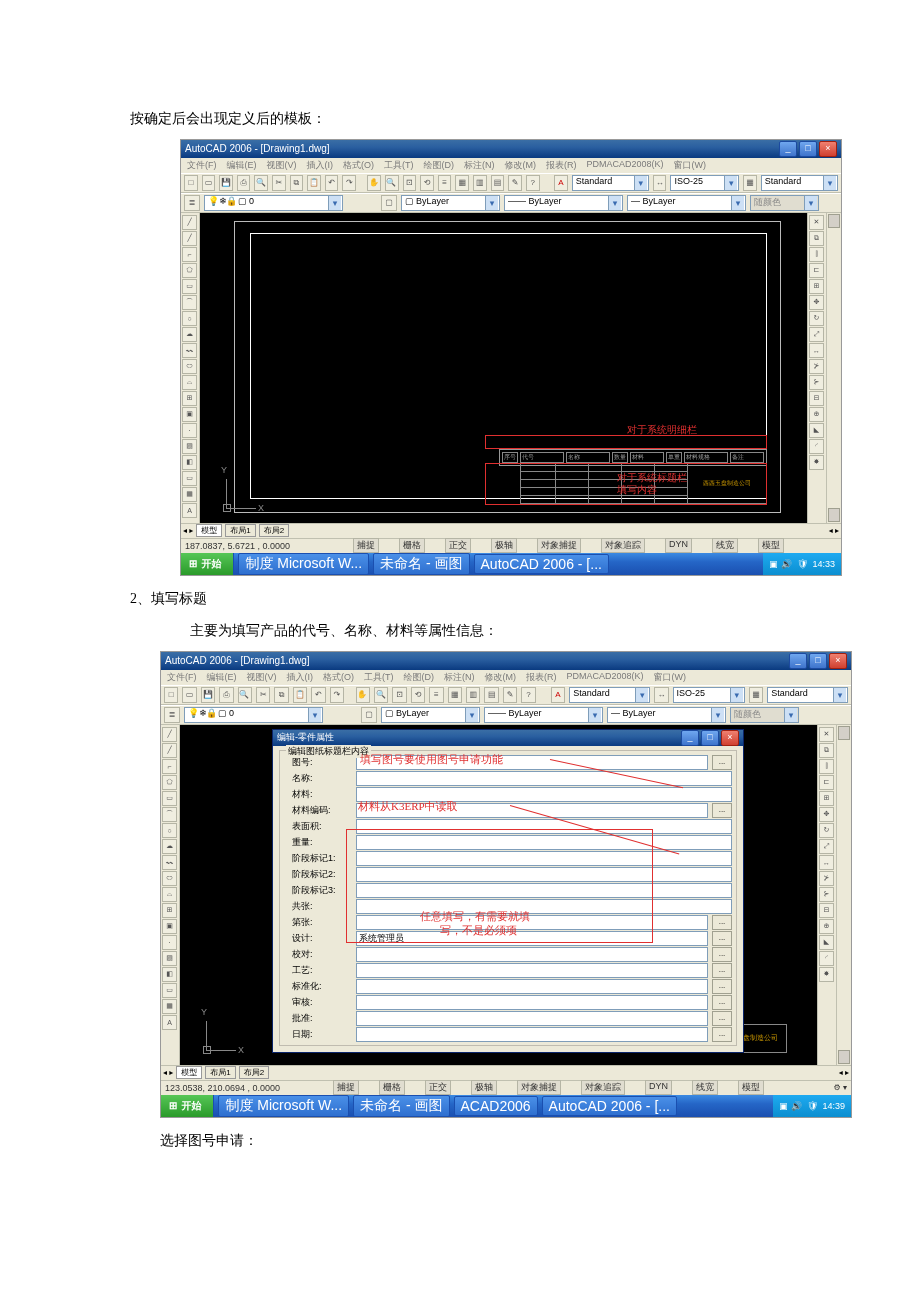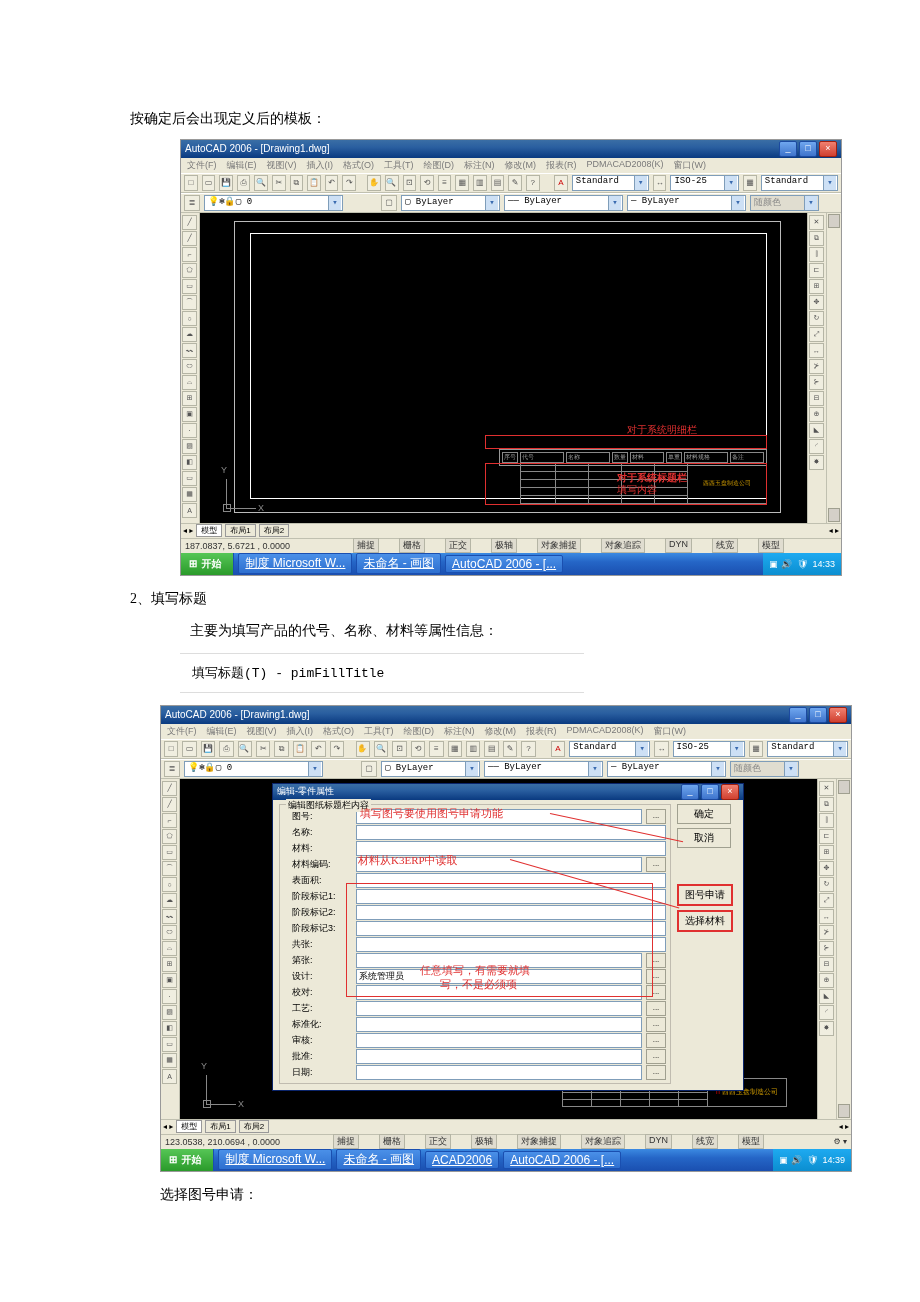--- a/index.html
+++ b/index.html
@@ -75,21 +75,20 @@
     font-size: 8px; color:#555;
   }
   .combo {
     height: 14px;
     border: 1px solid #7f9db9;
     background: #fff;
     font-size: 9px;
     padding: 0 14px 0 3px;
     position: relative;
     color:#000;
-    font-family:Liberation Mono, monospace;
   }
   .combo::after {
     content:"▾";
     position:absolute; right:1px; top:0;
     width:12px; height:14px;
     background:#cde0f5;
     border-left:1px solid #7f9db9;
     text-align:center; line-height:14px;
     color:#3a6bb0;
   }
@@ -153,22 +152,21 @@
     display:flex; align-items:center; gap:4px;
     border-right:1px solid #1a4fb0;
     font-weight:bold;
   }
   .taskbar .task {
     background: linear-gradient(#4a90e8, #2e6fcf);
     border:1px solid #1a4fb0;
     border-radius:2px;
     padding:1px 6px;
     margin-left:4px;
-    font-size:12px;
-    text-decoration:underline;
+    font-size:14px;
   }
   .taskbar .tray {
     margin-left:auto;
     background: linear-gradient(#1eaaf1,#0b8ed0);
     height:22px; display:flex; align-items:center; padding:0 6px; gap:4px;
     font-size:9px;
   }
   
   .menu-snippet {
     margin: 8px 0 12px 60px;
@@ -375,21 +373,21 @@
               </tr>
           <tr>
                 <td style="height:7px"></td>
                 <td></td>
                 <td></td>
                 <td></td>
                 <td></td>
               </tr>
         </tbody>
           </table>
-        <div class="anno" style="right:120px; top:258px;font-weight:bold;">对于系统标题栏</div>
+        <div class="anno" style="right:120px; top:258px;">对于系统标题栏</div>
         <div class="anno" style="right:150px; top:270px;">填写内容</div>
         <div class="redbox" style="right:40px; top:250px; width:280px; height:40px;"></div>
 
         <div class="ucs">
           <div style="position:relative; width:40px; height:40px;">
             <div class="axis" style="left:8px; bottom:0; width:1px; height:30px;"></div>
             <div class="axis" style="left:8px; bottom:0; height:1px; width:30px;"></div>
             <div style="position:absolute; left:3px; top:-4px;">Y</div>
             <div style="position:absolute; left:40px; bottom:-4px;">X</div>
             <div style="position:absolute; left:5px; bottom:-3px; width:6px;height:6px;border:1px solid #888;"></div>
@@ -451,23 +449,20 @@
         <span>🔊</span>
         <span>🛡</span>
         <span>14:33</span>
       </div>
     </div>
   </div>
 
   <p class="body-text" style="margin-left:10px">2、填写标题</p>
   <p class="body-text indent2">主要为填写产品的代号、名称、材料等属性信息：</p>
 
-  <div class="menu-snippet">
-    <span class="mono">填写标题(T) - pimFillTitle</span>
-  </div>
 
   <div class="screenshot" style="width:690px; margin-left:40px;">
     <div class="titlebar">
       <span>AutoCAD 2006 - [Drawing1.dwg]</span>
       <span class="title"></span>
       <div class="win-btns">
         <div class="win-btn">_</div>
         <div class="win-btn">□</div>
         <div class="win-btn close">×</div>
       </div>
@@ -625,20 +620,24 @@
                     <div class="frow">
                       <div class="label">材料编码:</div>
                       <div class="input"></div>
                       <div class="more-btn">...</div>
                     </div>
                     <div class="frow">
                       <div class="label">表面积:</div>
                       <div class="input"></div>
                     </div>
                     <div class="frow">
+                      <div class="label">重量:</div>
+                      <div class="input"></div>
+                    </div>
+                    <div class="frow">
                       <div class="label">阶段标记1:</div>
                       <div class="input"></div>
                     </div>
                     <div class="frow">
                       <div class="label">阶段标记2:</div>
                       <div class="input"></div>
                     </div>
                     <div class="frow">
                       <div class="label">阶段标记3:</div>
                       <div class="input"></div>
@@ -690,27 +689,20 @@
                   </div>
 
                 <div class="anno" style="left:80px; top:1px; font-size:11px;">填写图号要使用图号申请功能</div>
                 <div class="anno" style="left:78px; top:48px; font-size:11px;">材料从K3ERP中读取</div>
                 <div class="redbox" style="left:66px; top:78px; width:305px; height:112px;"></div>
                 <div class="anno" style="left:140px; top:158px; font-size:11px;">任意填写，有需要就填</div>
                 <div class="anno" style="left:160px; top:172px; font-size:11px;">写，不是必须项</div>
 
                 <div class="redline" style="left:270px; top:8px; width:136px; transform:rotate(12deg); transform-origin:left center;"></div>
                 <div class="redline" style="left:230px; top:54px; width:176px; transform:rotate(16deg); transform-origin:left center;"></div>
-              </div>
-              <div style="width:60px; display:flex; flex-direction:column; gap:4px;">
-                <div class="dlg-btn">确定</div>
-                <div class="dlg-btn">取消</div>
-                <div style="height:28px"></div>
-                <div class="dlg-btn" style="border:2px solid #e03030">图号申请</div>
-                <div class="dlg-btn" style="border:2px solid #e03030">选择材料</div>
               </div>
             </div>
           </div>
         </div>
       </div>
       <div class="side-tools right">
         <span class="tbtn">✕</span>
         <span class="tbtn">⧉</span>
         <span class="tbtn">⫿</span>
         <span class="tbtn">⊏</span>

